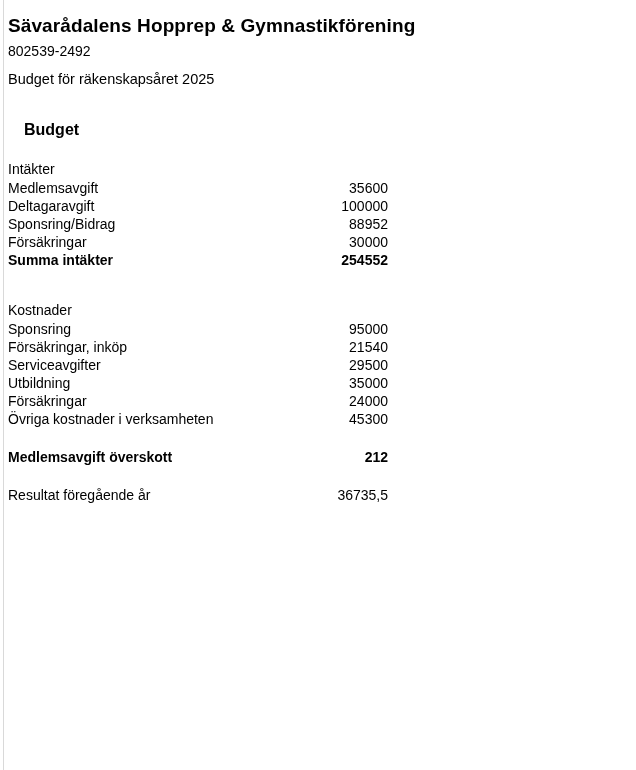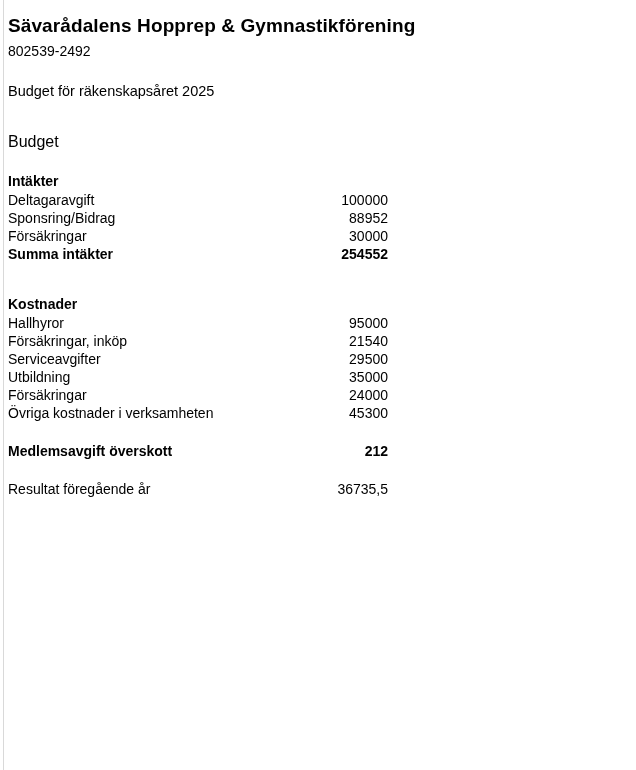--- a/index.html
+++ b/index.html
@@ -49,28 +49,28 @@
   }
 
   .org-number {
     font-size: 14px;
     margin: 3px 0 0 0;
     line-height: 13px;
   }
 
   .subtitle {
     font-size: 14.5px;
-    margin: 24px 0 0 0;
+    margin: 12px 0 0 0;
     line-height: 18px;
   }
 
   .section-heading {
     font-size: 16px;
-    font-weight: normal;
-    margin: 32px 0 0 0;
+    font-weight: bold;
+    margin: 32px 0 0 16px;
     line-height: 19px;
   }
 
   table.budget {
     border-collapse: collapse;
     margin-top: 21px;
     width: 380px;
     table-layout: fixed;
   }
   table.budget col.c-label { width: 268px; }
@@ -79,21 +79,21 @@
   table.budget td {
     font-size: 14px;
     line-height: 16px;
     padding: 1px 0;
     vertical-align: top;
   }
   td.label { text-align: left; }
   td.value { text-align: right; padding-right: 2px; }
 
   tr.group-head td {
-    font-weight: bold;
+    font-weight: normal;
     padding-top: 1px;
     padding-bottom: 2px;
     margin-top: 35px;
   }
   tr.total td {
     font-weight: bold;
   }
   tr.spacer td {
     height: 20px;
     padding: 0;
@@ -128,20 +128,24 @@
       <colgroup>
         <col class="c-label">
         <col class="c-value">
       </colgroup>
       <tbody>
         <tr class="group-head">
           <td class="label">Intäkter</td>
           <td class="value"></td>
         </tr>
         <tr>
+          <td class="label">Medlemsavgift</td>
+          <td class="value">35600</td>
+        </tr>
+        <tr>
           <td class="label">Deltagaravgift</td>
           <td class="value">100000</td>
         </tr>
         <tr>
           <td class="label">Sponsring/Bidrag</td>
           <td class="value">88952</td>
         </tr>
         <tr>
           <td class="label">Försäkringar</td>
           <td class="value">30000</td>
@@ -158,21 +162,21 @@
         <tr class="spacer-small">
           <td></td>
           <td></td>
         </tr>
 
         <tr class="group-head">
           <td class="label">Kostnader</td>
           <td class="value"></td>
         </tr>
         <tr>
-          <td class="label">Hallhyror</td>
+          <td class="label">Sponsring</td>
           <td class="value">95000</td>
         </tr>
         <tr>
           <td class="label">Försäkringar, inköp</td>
           <td class="value">21540</td>
         </tr>
         <tr>
           <td class="label">Serviceavgifter</td>
           <td class="value">29500</td>
         </tr>

